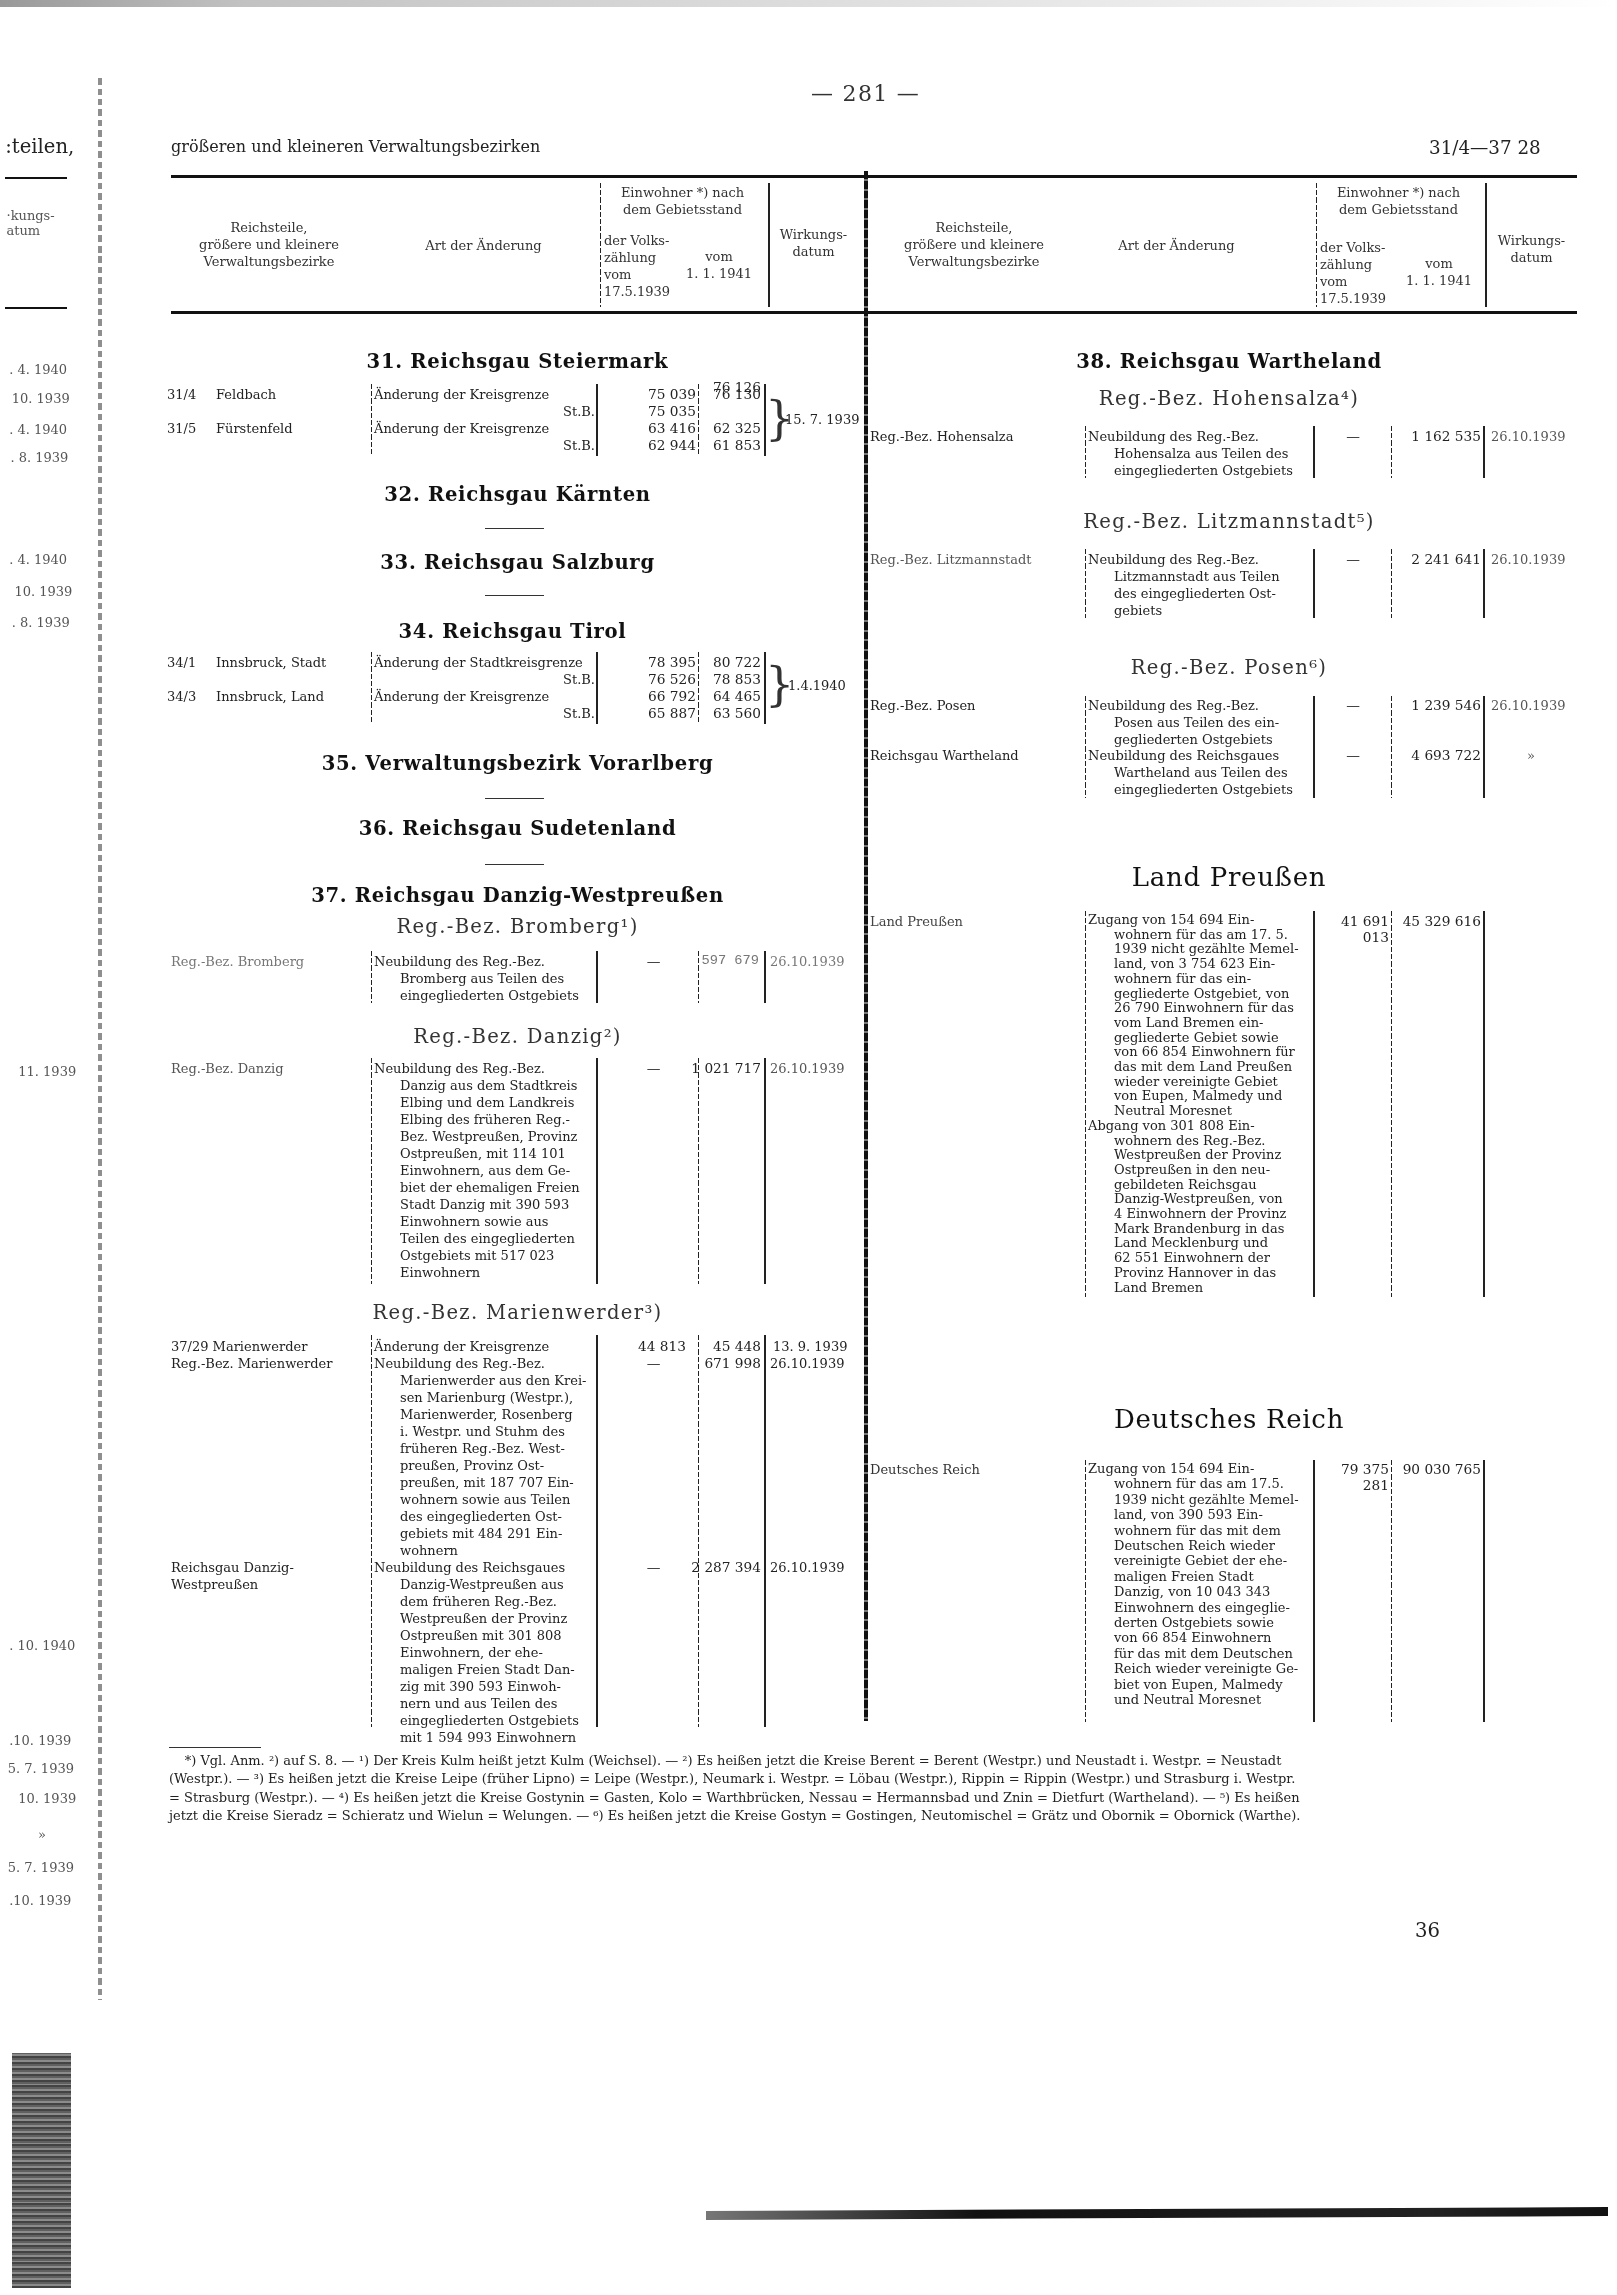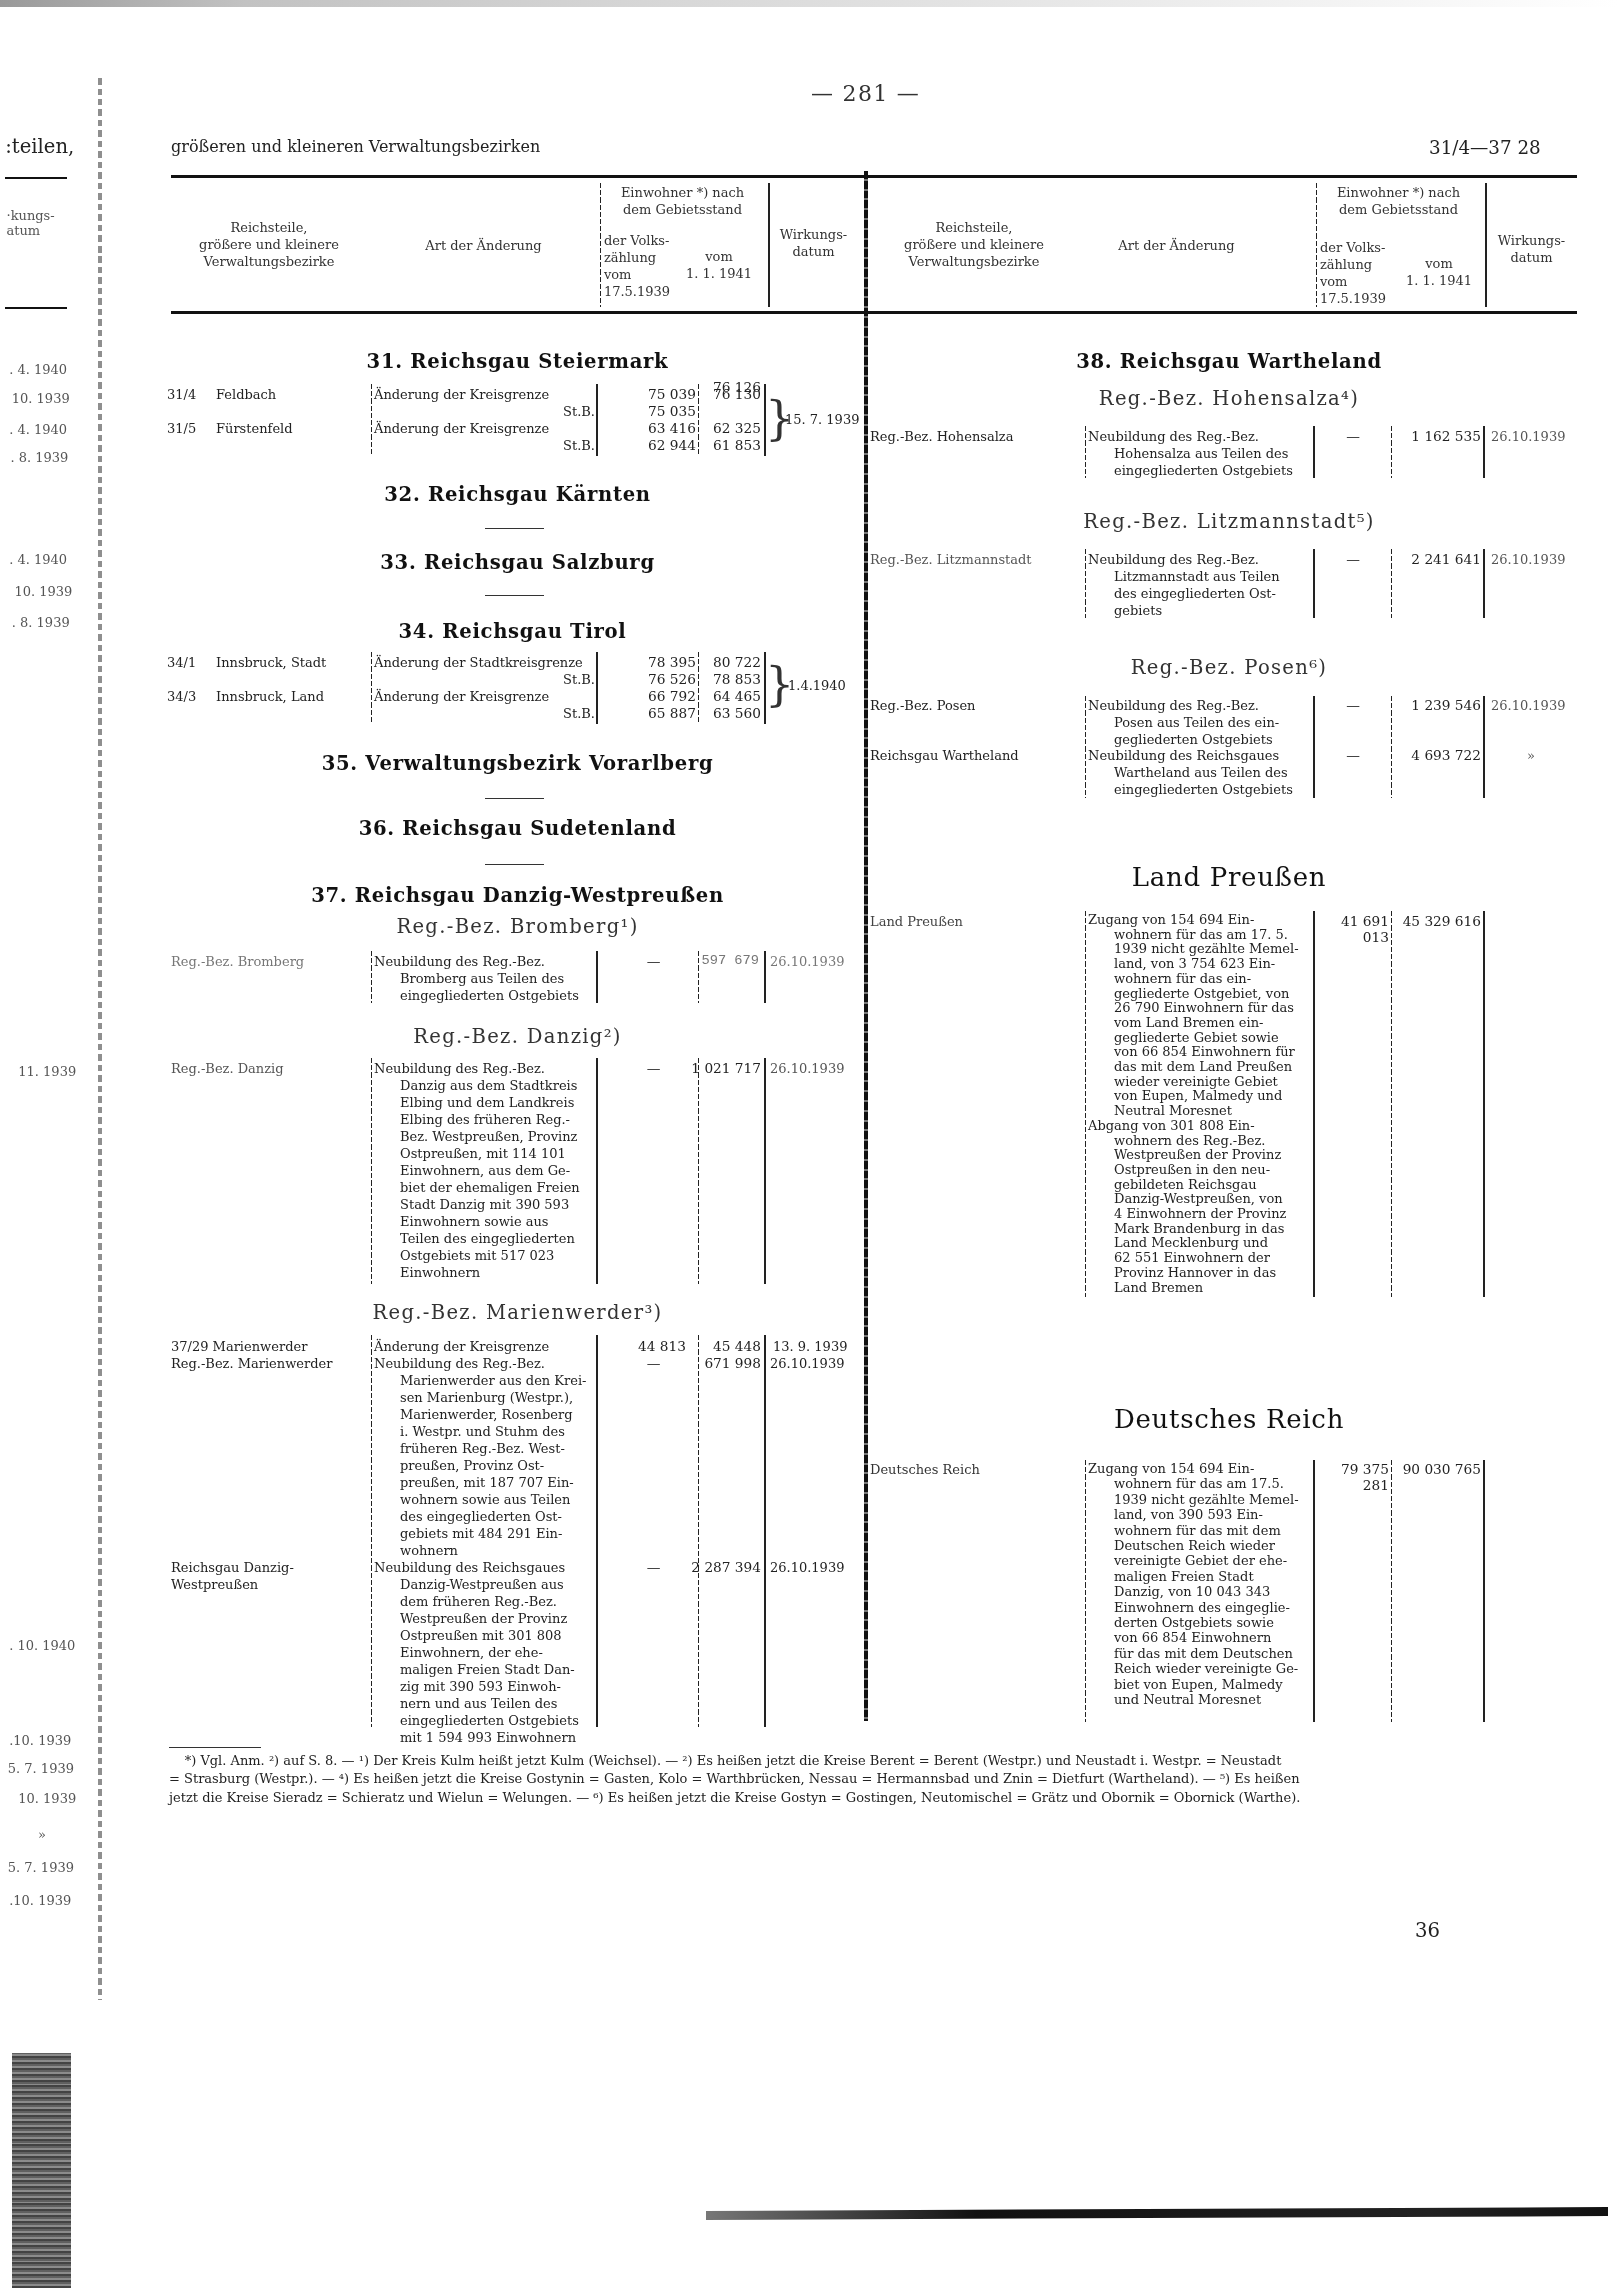--- a/index.html
+++ b/index.html
@@ -397,18 +397,19 @@
 <div class="abs num" style="left:1314px;top:1461px;width:75px;">79 375 281</div>
 <div class="abs num" style="left:1393px;top:1461px;width:88px;">90 030 765</div>
 <div class="abs vline" style="left:1085px;top:1460px;height:262px;"></div>
 <div class="abs vline solid" style="left:1313px;top:1460px;height:262px;"></div>
 <div class="abs vline" style="left:1391px;top:1460px;height:262px;"></div>
 <div class="abs vline solid" style="left:1483px;top:1460px;height:262px;"></div>
 
 <div class="abs" style="left:169px;top:1747px;width:92px;height:1.3px;background:#333;"></div>
 <div class="abs footnote" style="left:169px;top:1752px;width:1412px;">
   <div style="padding-left:15.7px;">*) Vgl. Anm. ²) auf S. 8. — ¹) Der Kreis Kulm heißt jetzt Kulm (Weichsel). — ²) Es heißen jetzt die Kreise Berent = Berent (Westpr.) und Neustadt i. Westpr. = Neustadt</div>
+  <div>(Westpr.). — ³) Es heißen jetzt die Kreise Leipe (früher Lipno) = Leipe (Westpr.), Neumark i. Westpr. = Löbau (Westpr.), Rippin = Rippin (Westpr.) und Strasburg i. Westpr.</div>
   <div>= Strasburg (Westpr.). — ⁴) Es heißen jetzt die Kreise Gostynin = Gasten, Kolo = Warthbrücken, Nessau = Hermannsbad und Znin = Dietfurt (Wartheland). — ⁵) Es heißen</div>
   <div>jetzt die Kreise Sieradz = Schieratz und Wielun = Welungen. — ⁶) Es heißen jetzt die Kreise Gostyn = Gostingen, Neutomischel = Grätz und Obornik = Obornick (Warthe).</div>
 </div>
 
 <div class="abs" style="left:1415px;top:1919px;font-size:19.6px;color:#222;">36</div>
 
 
 </body></html>

